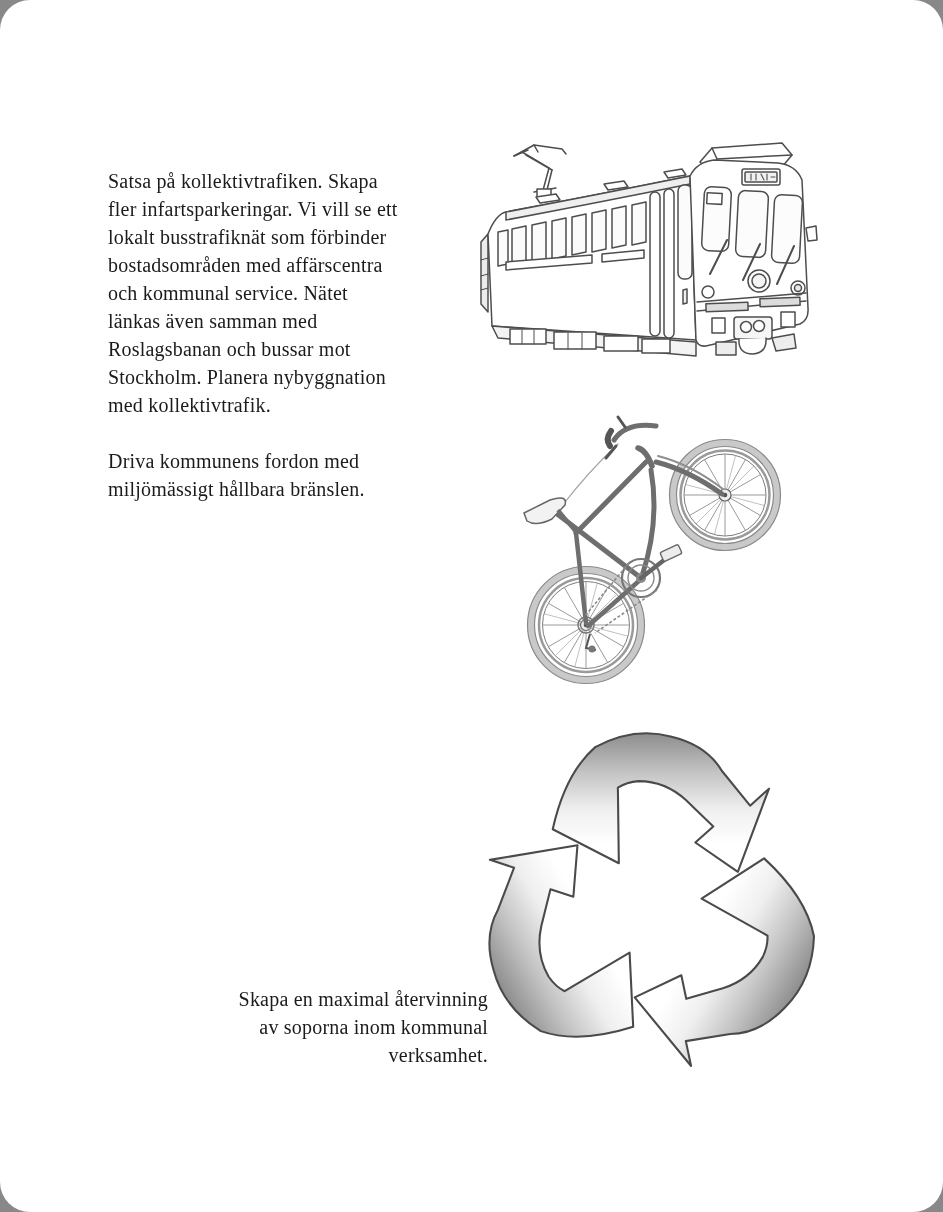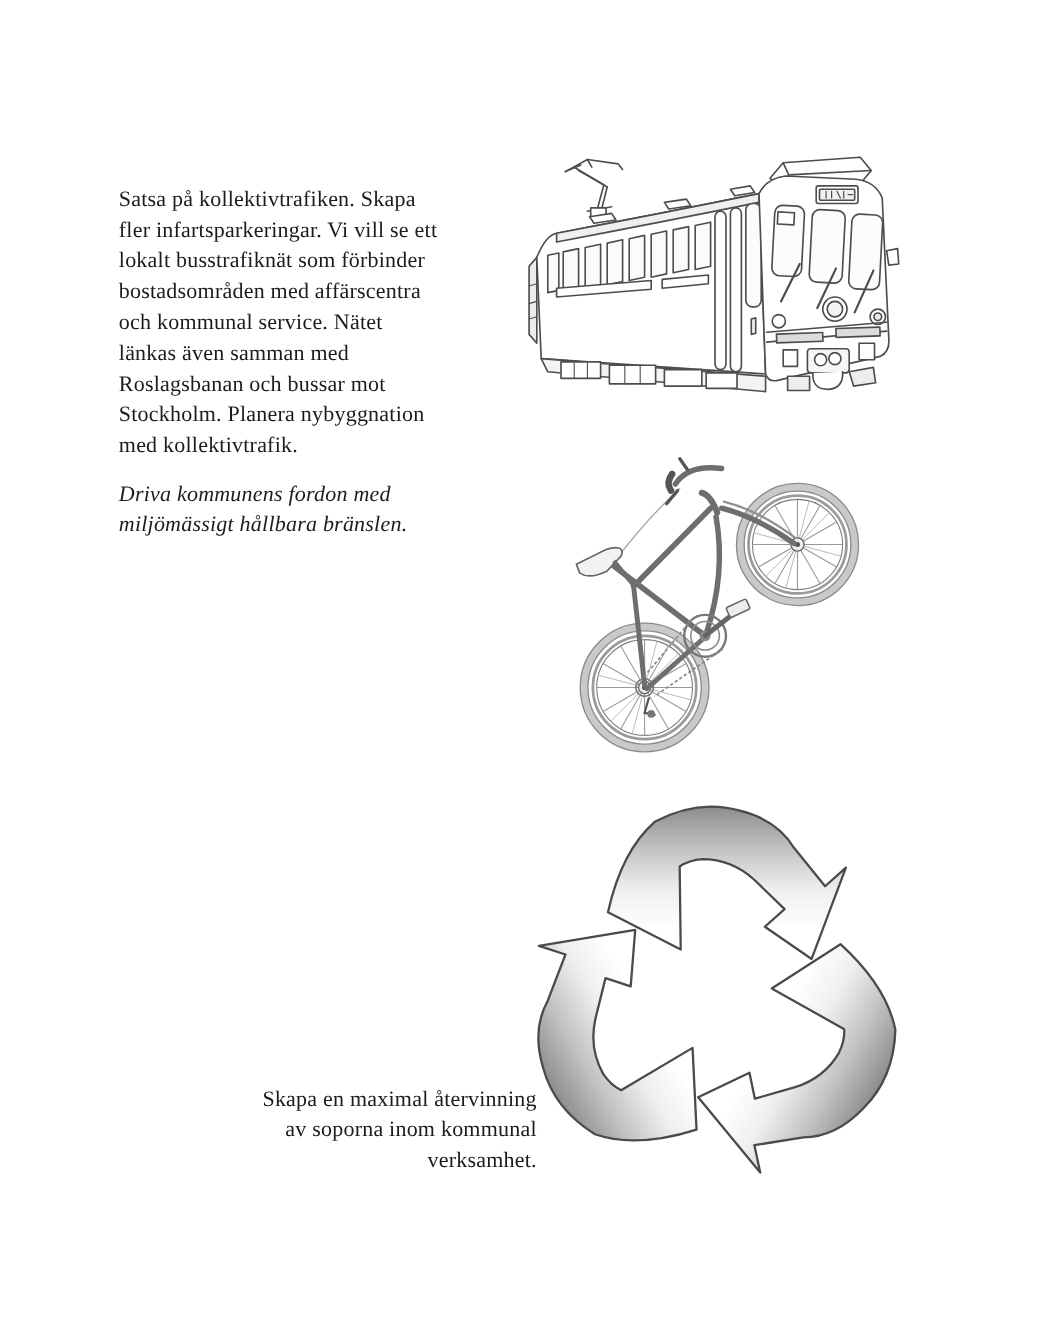--- a/index.html
+++ b/index.html
@@ -2,33 +2,34 @@
 <html><head>
 <meta charset="utf-8">
 <style>
   html,body{margin:0;padding:0;background:#888;}
   .page{
     position:relative;
     width:943px;height:1212px;
     background:#ffffff;
     overflow:hidden;
     font-family:"Liberation Serif", serif;
+    border-radius:30px;
   }
   .para{
     position:absolute;
     left:108px;
     width:380px;
     font-size:20px;
     line-height:28px;
     color:#1b1b1b;
     white-space:pre-line;
     letter-spacing:0.2px;
   }
   .p1{top:147px;}
-  .p2{top:415px;font-style:italic;}
+  .p2{top:427px;}
   .p3{top:511px;}
   .p4{top:680px;}
   .p5{top:818px;}
   .p6{top:965px;text-align:right;}
   .illus{position:absolute;}
   .illus-train{left:476px;top:140px;}
   .illus-bike{left:518px;top:410px;}
   .illus-recycle{left:480px;top:728px;}
 </style>
 </head>

